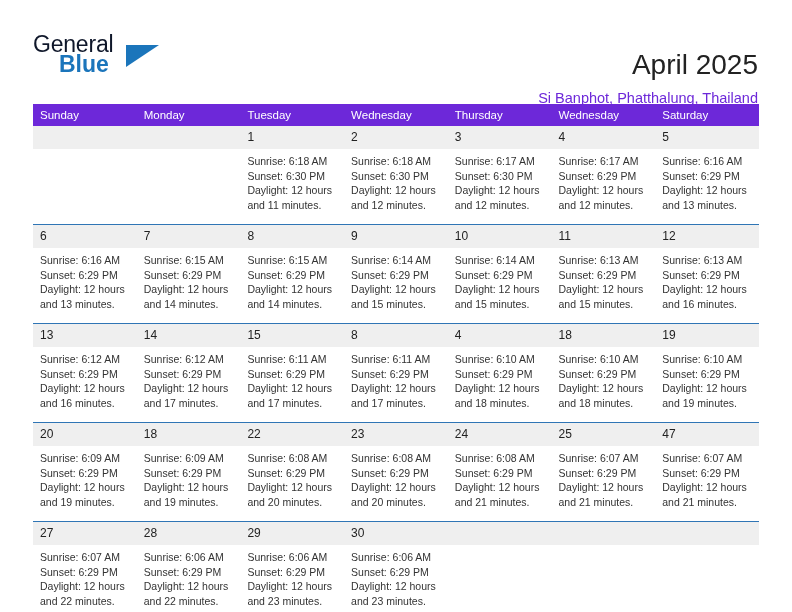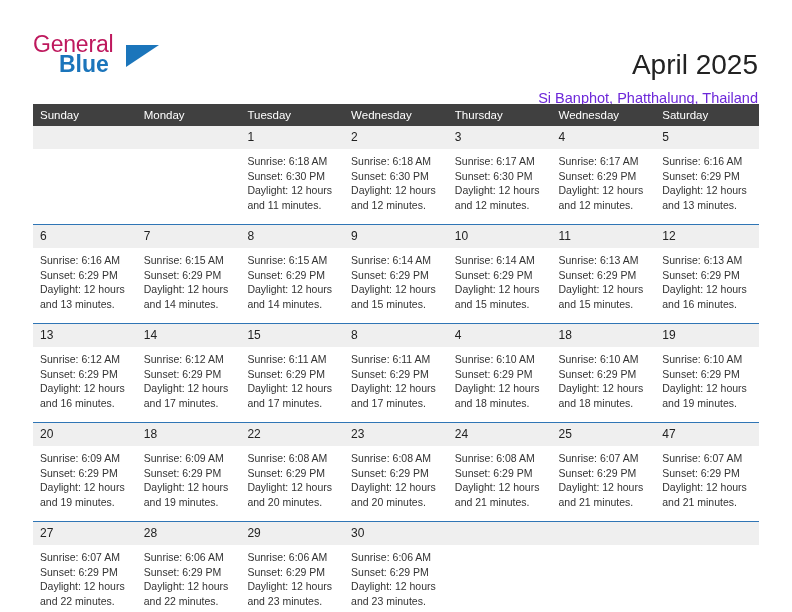--- a/index.html
+++ b/index.html
@@ -25,21 +25,21 @@
   }
   .brand {
     position: absolute;
     left: 33px;
     top: 33px;
     line-height: 1;
     user-select: none;
   }
   .brand-general {
     font-size: 23px;
-    color: #be185d;
+    color: #0f172a;
     letter-spacing: -0.2px;
     display: block;
     height: 23px;
   }
   .brand-blue {
     font-size: 23px;
     color: #1b75bb;
     display: block;
     margin-top: -3px;
     margin-left: 26px;
@@ -83,21 +83,21 @@
     left: 33px;
     top: 104px;
     width: 726px;
   }
   table.calendar {
     border-collapse: collapse;
     width: 726px;
     table-layout: fixed;
   }
   table.calendar th {
-    background: #404040;
+    background: #6d28d9;
     color: #ffffff;
     font-size: 11.5px;
     font-weight: normal;
     text-align: left;
     padding: 5px 0 5px 7px;
     height: 11px;
     border: none;
   }
   table.calendar td {
     vertical-align: top;

